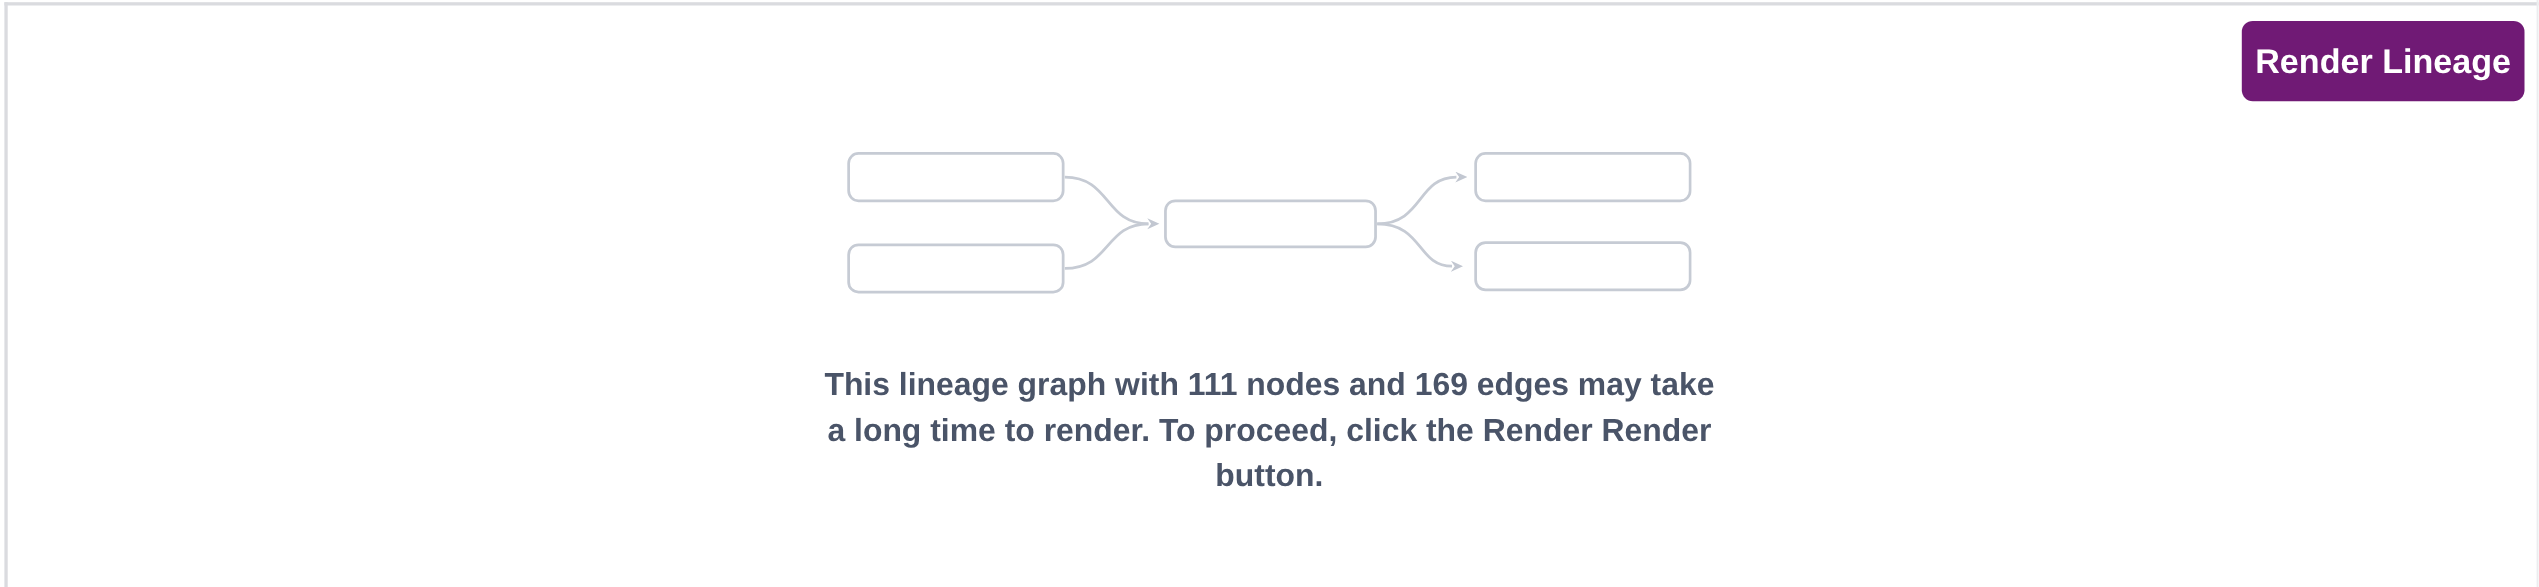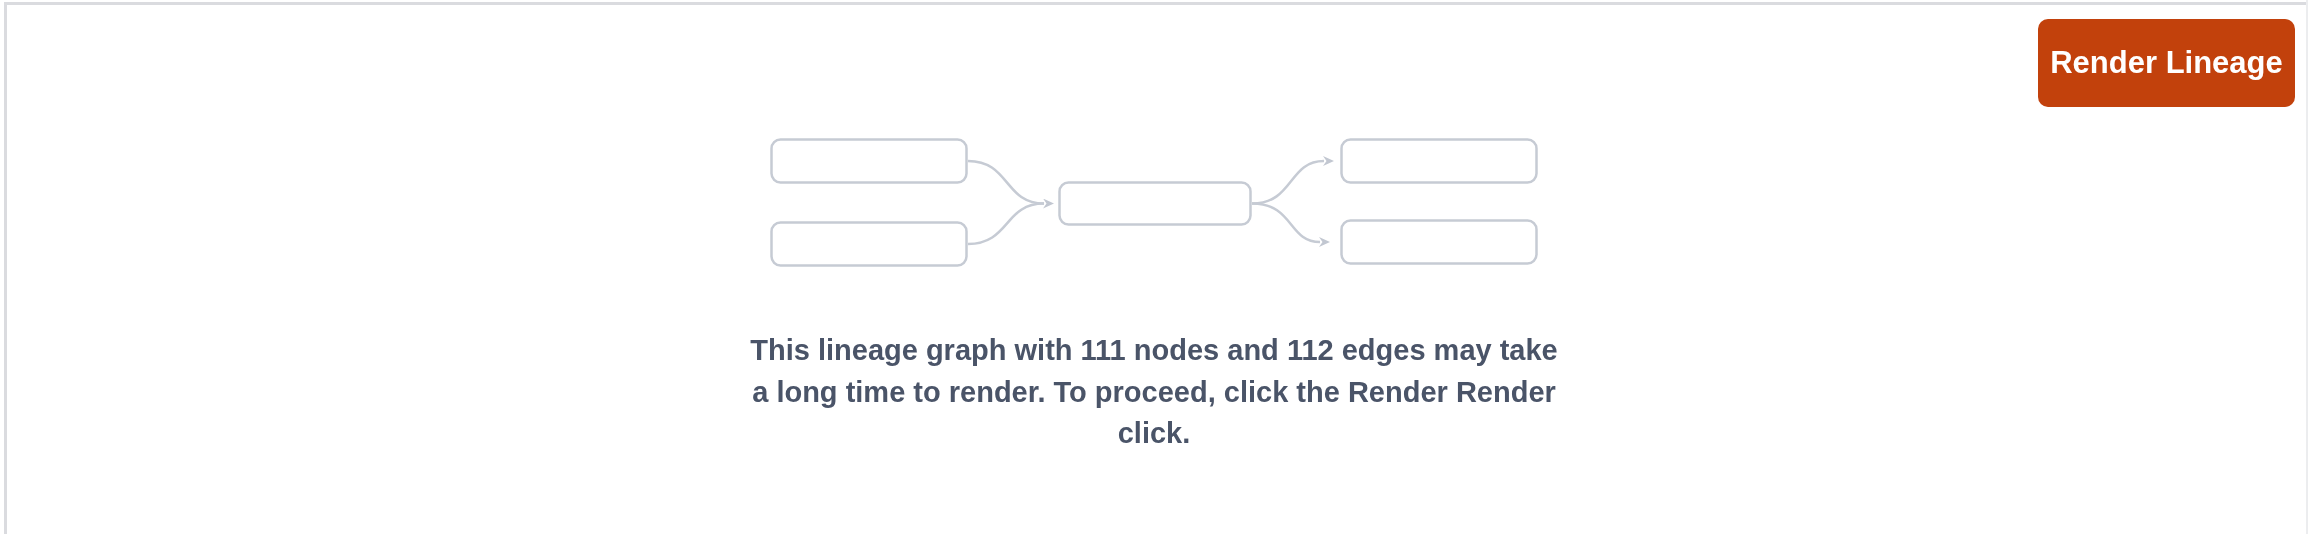--- a/index.html
+++ b/index.html
@@ -30,22 +30,22 @@
     position: absolute;
     right: 0; top: 0; bottom: 0; width: 2px;
     background: #ecedef;
   }
   
   .render-btn {
     position: absolute;
     left: 2038px;
     top: 19px;
     width: 257px;
-    height: 88px;
-    background: #c2410c;
+    height: 73px;
+    background: #701a75;
     color: #ffffff;
     border: none;
     border-radius: 10px;
     font-family: "Liberation Sans", "DejaVu Sans", sans-serif;
     font-size: 31px;
     font-weight: 700;
     display: flex;
     align-items: center;
     justify-content: center;
     cursor: pointer;
@@ -105,18 +105,18 @@
     <path class="ph-edge" d="M482,65.5 C524,65.5 518,104 550,104" marker-end="url(#ph-arrow)"></path>
 
     <rect class="ph-node" x="1.5" y="1.5" width="195" height="43" rx="9"></rect>
     <rect class="ph-node" x="1.5" y="84.5" width="195" height="43" rx="9"></rect>
     <rect class="ph-node" x="289.5" y="44.5" width="191" height="42" rx="9"></rect>
     <rect class="ph-node" x="571.5" y="1.5" width="195" height="43" rx="9"></rect>
     <rect class="ph-node" x="571.5" y="82.5" width="195" height="43" rx="9"></rect>
   </svg>
 
   <div class="warning">
-    <div>This lineage graph with 111 nodes and 112 edges may take</div>
+    <div>This lineage graph with 111 nodes and 169 edges may take</div>
     <div>a long time to render. To proceed, click the Render Render</div>
-    <div>click.</div>
+    <div>button.</div>
   </div>
 
 </div>
 
 </body></html>

